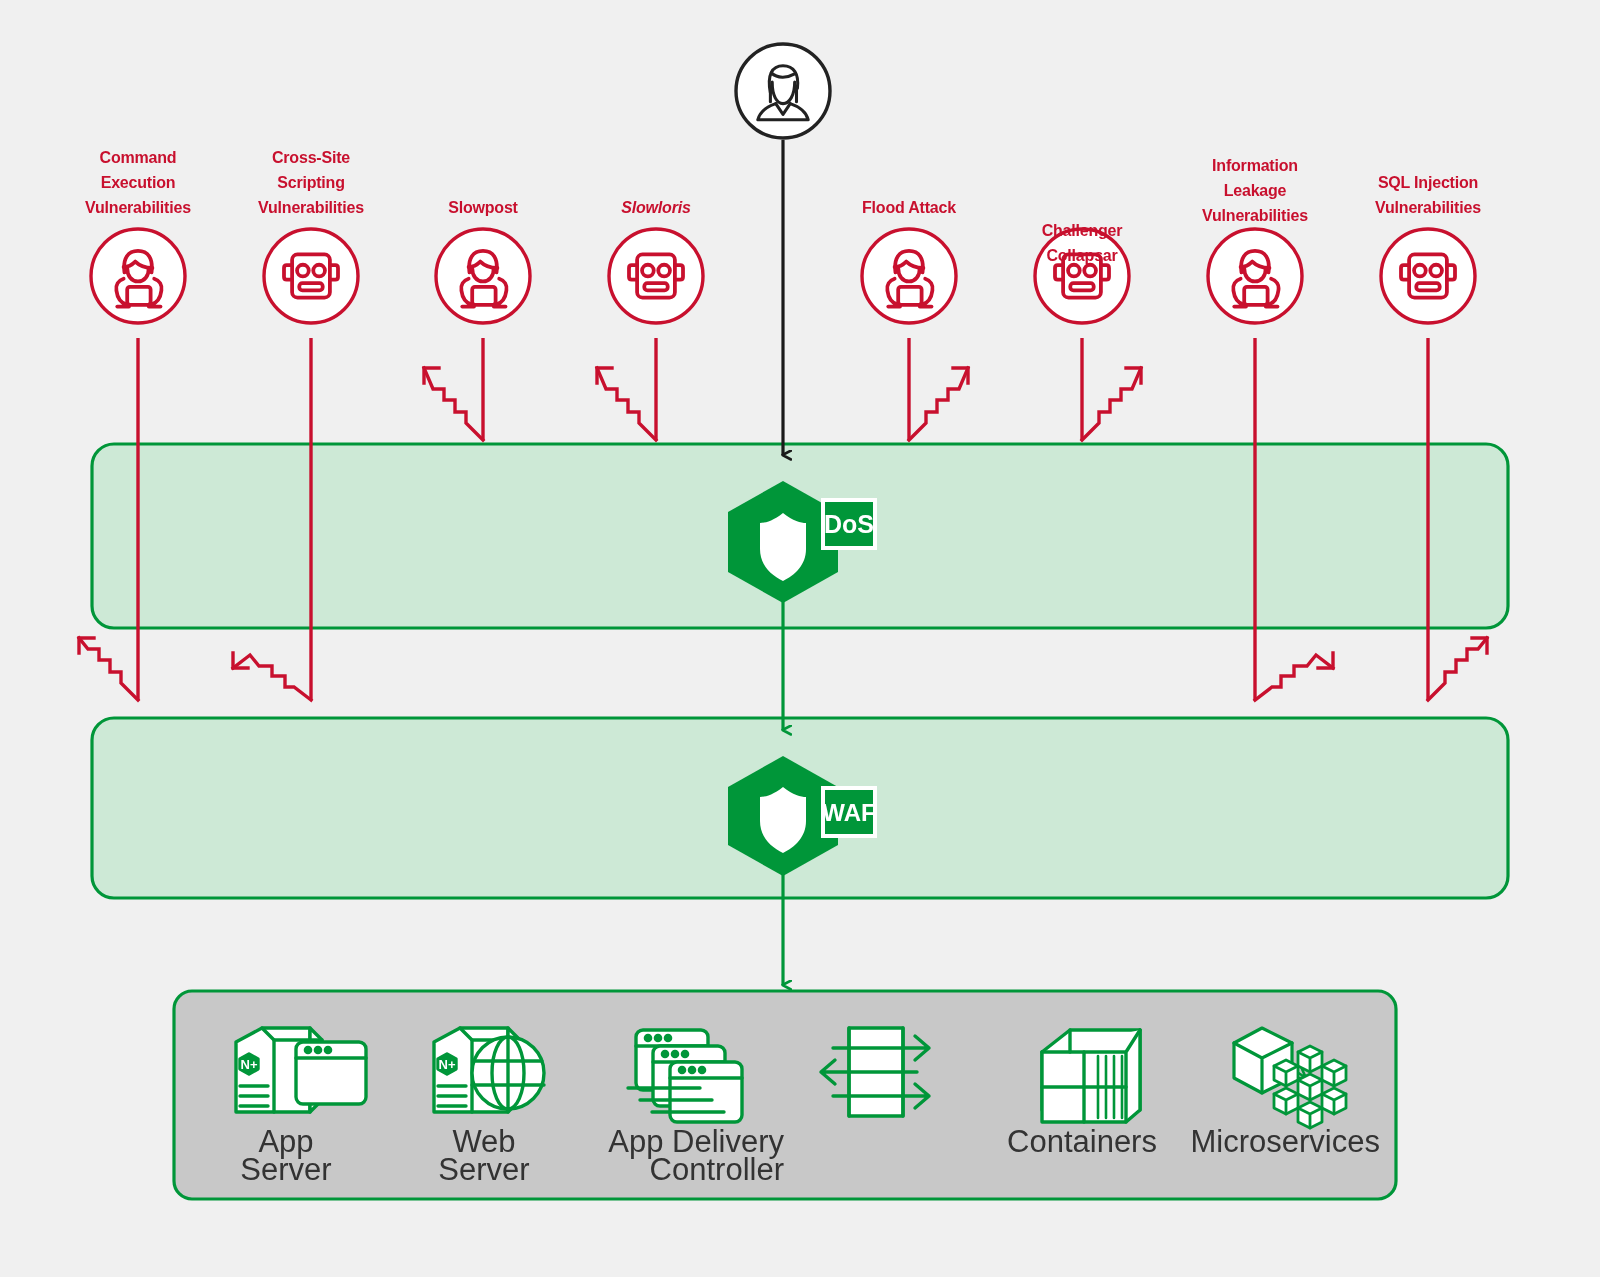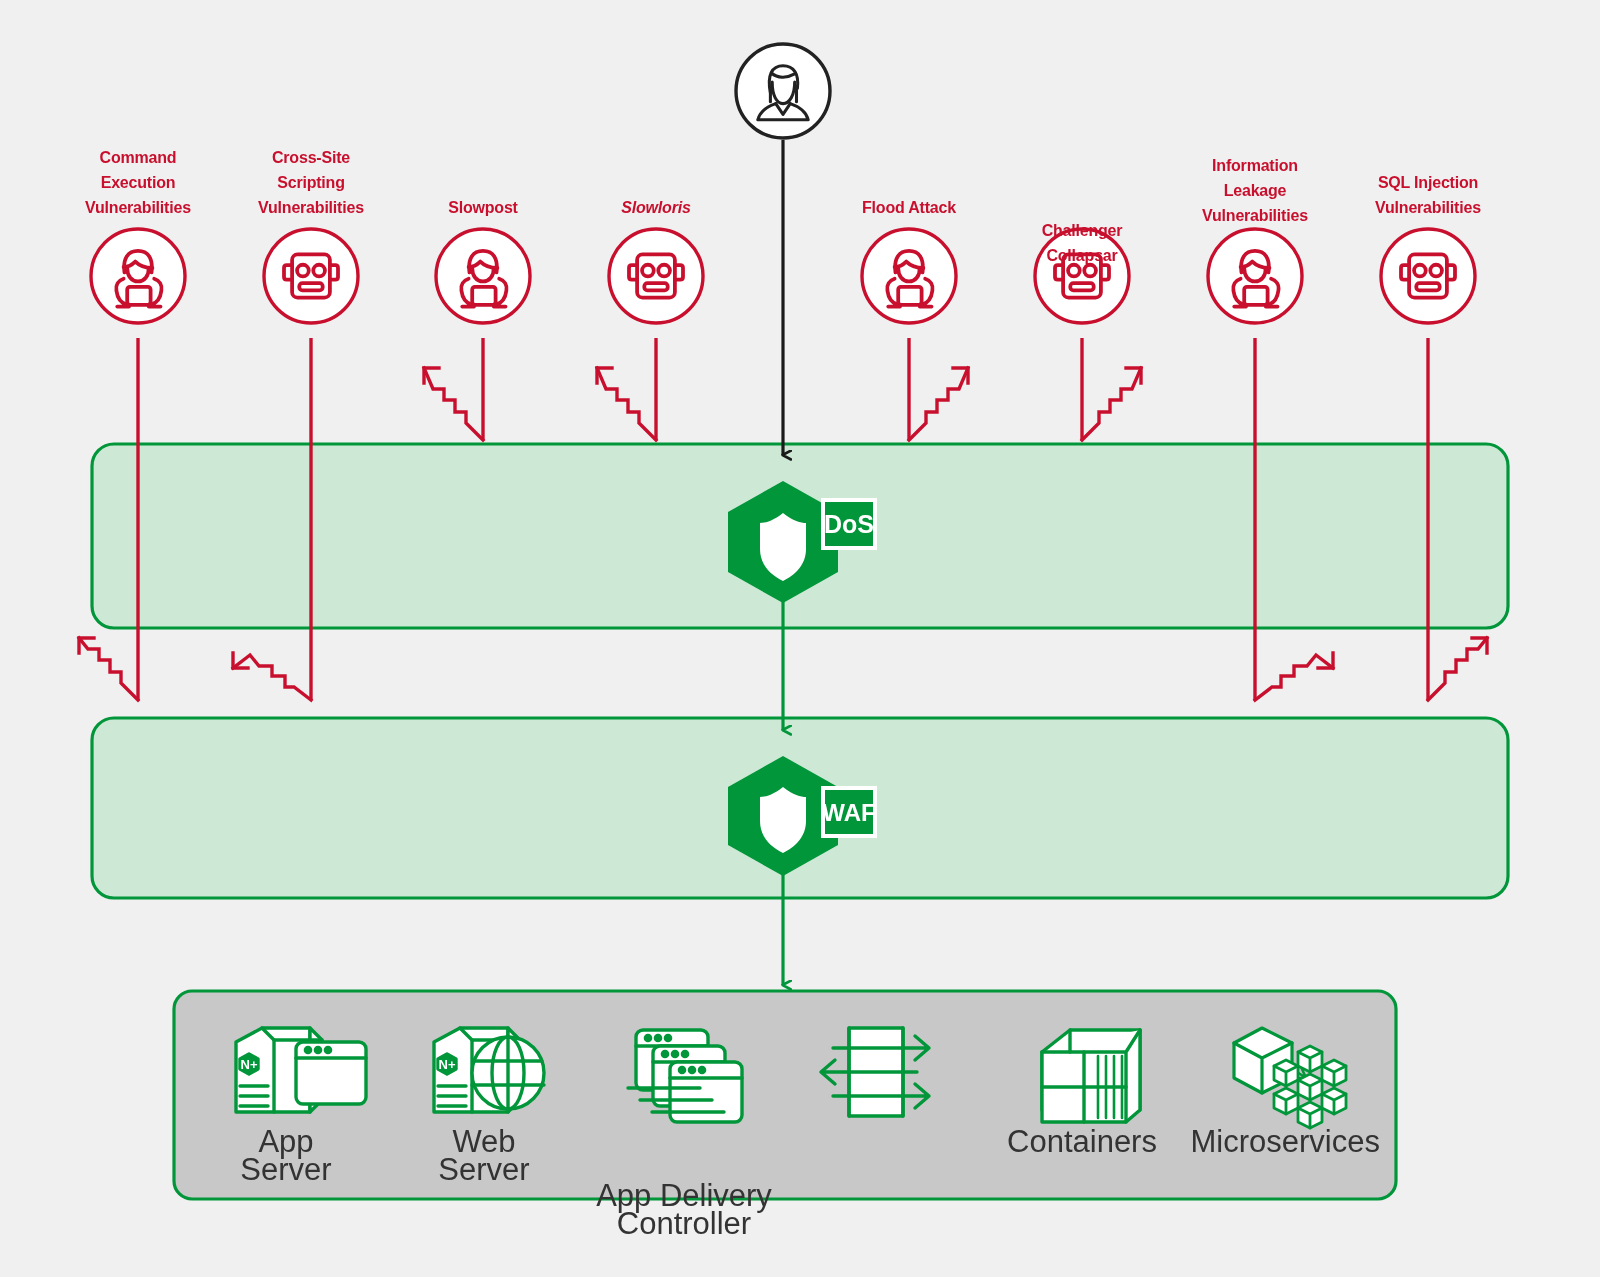--- a/index.html
+++ b/index.html
@@ -284,17 +284,17 @@
   <div class="threat-label" style="left:191px; top:145px;">Cross-Site<br>Scripting<br>Vulnerabilities</div>
   <div class="threat-label" style="left:363px; top:195px;">Slowpost</div>
   <div class="threat-label" style="left:536px; top:195px;font-style:italic;">Slowloris</div>
   <div class="threat-label" style="left:789px; top:195px;">Flood Attack</div>
   <div class="threat-label" style="left:962px; top:170px;margin-top:48px;">Challenger<br>Collapsar</div>
   <div class="threat-label" style="left:1135px;top:153px;">Information<br>Leakage<br>Vulnerabilities</div>
   <div class="threat-label" style="left:1308px;top:170px;">SQL Injection<br>Vulnerabilities</div>
 
   <div class="infra-label" style="left:186px;  top:1128px;">App<br>Server</div>
   <div class="infra-label" style="left:384px;  top:1128px;">Web<br>Server</div>
-  <div class="infra-label" style="left:584px;  top:1182px;">App Delivery<br>Controller</div>
+  <div class="infra-label" style="left:584px;  top:1128px;text-align:right;">App Delivery<br>Controller</div>
   <div class="infra-label" style="left:982px;  top:1128px;">Containers</div>
   <div class="infra-label" style="left:1180px; top:1128px;text-align:right;">Microservices</div>
 
 </div>
 
 </body></html>

